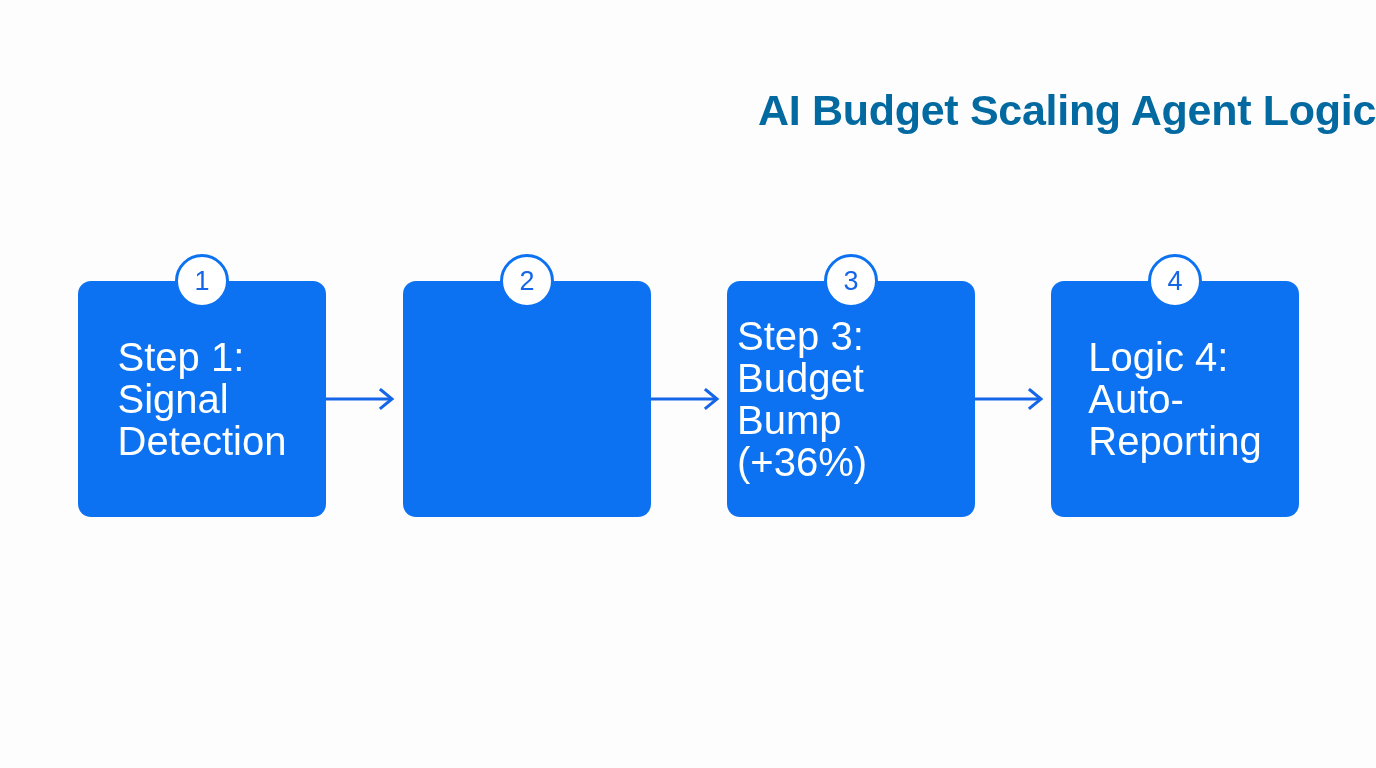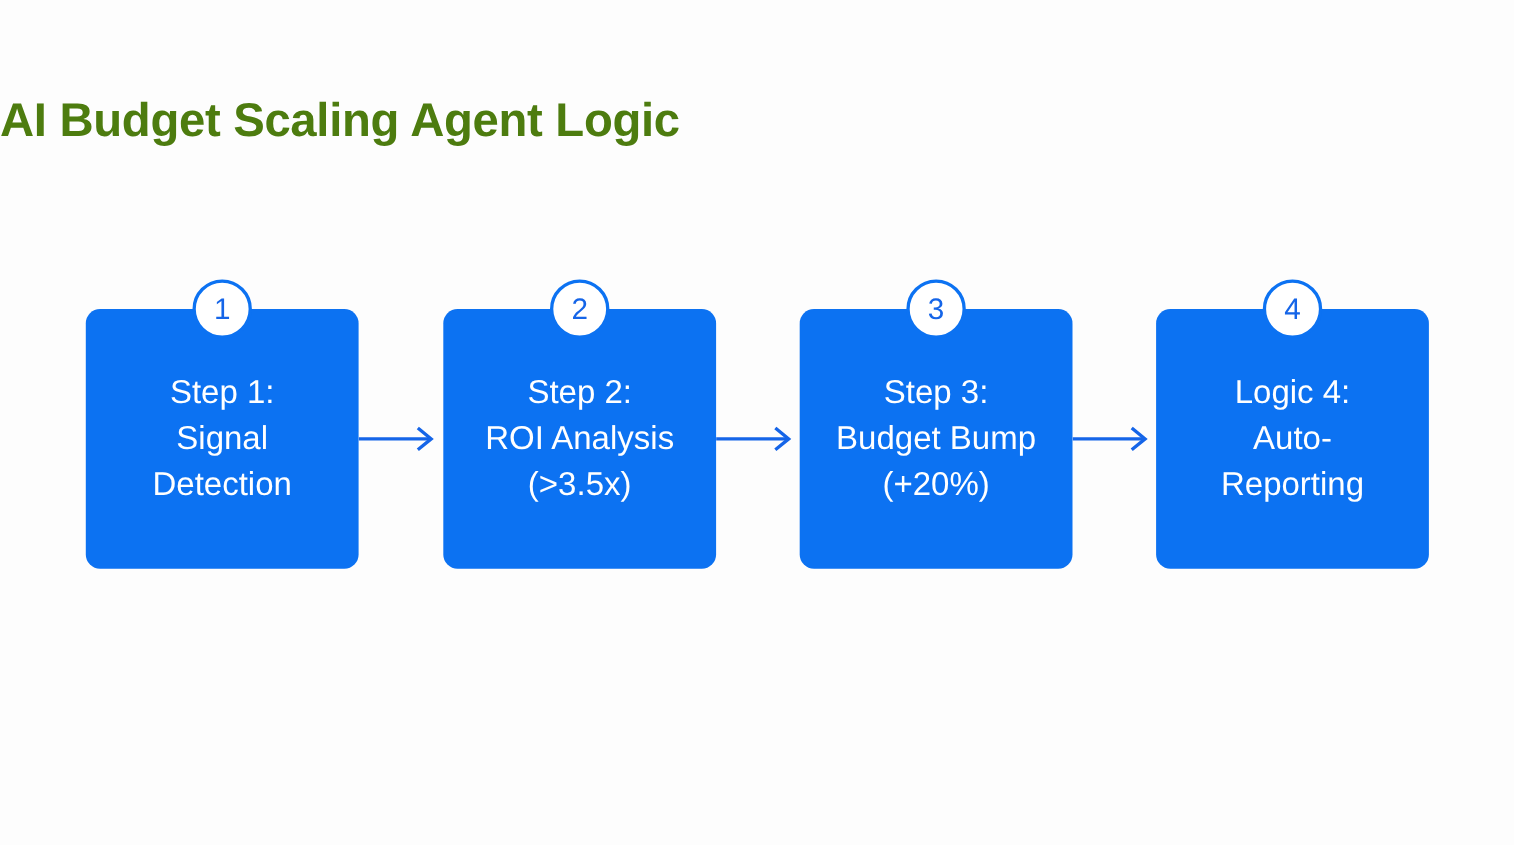--- a/index.html
+++ b/index.html
@@ -13,24 +13,24 @@
     font-family: "Liberation Sans", sans-serif;
     overflow: hidden;
     position: relative;
   }
 
   #diagram-title {
     position: absolute;
     top: 58px;
     left: 0;
     width: 1376px;
-    text-align: left;
+    text-align: right;
     font-size: 43px;
     font-weight: bold;
-    color: #4d7c0f;
+    color: #0369a1;
     letter-spacing: -0.3px;
     line-height: 1.1;
   }
 
   #flow-row {
     position: absolute;
     top: 281px;
     left: 78px;
     width: 1220px;
     height: 236px;
@@ -47,23 +47,22 @@
     align-items: center;
     justify-content: center;
   }
   .step-node.n1 { left: 0px; }
   .step-node.n2 { left: 325px; }
   .step-node.n3 { left: 649px; }
   .step-node.n4 { left: 973px; }
 
   .step-label {
     color: #ffffff;
-    font-size: 30px;
+    font-size: 40px;
     line-height: 42px;
-    text-align: center;
     font-weight: 400;
     padding: 0 10px;
     white-space: pre-line;
   }
 
   .step-badge {
     position: absolute;
     top: -27px;
     left: 50%;
     margin-left: -27px;
@@ -115,39 +114,36 @@
     <svg width="77" height="24" viewBox="0 0 77 24" xmlns="http://www.w3.org/2000/svg">
       <line x1="0" y1="12" x2="64" y2="12" stroke="#1565e8" stroke-width="3"></line>
       <polyline points="55,3 66,12 55,21" fill="none" stroke="#1565e8" stroke-width="3" stroke-linecap="square" stroke-linejoin="miter"></polyline>
     </svg>
   </div>
 
   <div class="step-node n2">
     <div class="step-badge">
       <span>2</span>
     </div>
-    <div class="step-label">Step 2:
-ROI Analysis
-(&gt;3.5x)</div>
   </div>
 
   <div class="connector c2">
     <svg width="77" height="24" viewBox="0 0 77 24" xmlns="http://www.w3.org/2000/svg">
       <line x1="0" y1="12" x2="64" y2="12" stroke="#1565e8" stroke-width="3"></line>
       <polyline points="55,3 66,12 55,21" fill="none" stroke="#1565e8" stroke-width="3" stroke-linecap="square" stroke-linejoin="miter"></polyline>
     </svg>
   </div>
 
   <div class="step-node n3">
     <div class="step-badge">
       <span>3</span>
     </div>
     <div class="step-label">Step 3:
 Budget Bump
-(+20%)</div>
+(+36%)</div>
   </div>
 
   <div class="connector c3">
     <svg width="77" height="24" viewBox="0 0 77 24" xmlns="http://www.w3.org/2000/svg">
       <line x1="0" y1="12" x2="64" y2="12" stroke="#1565e8" stroke-width="3"></line>
       <polyline points="55,3 66,12 55,21" fill="none" stroke="#1565e8" stroke-width="3" stroke-linecap="square" stroke-linejoin="miter"></polyline>
     </svg>
   </div>
 
   <div class="step-node n4">

